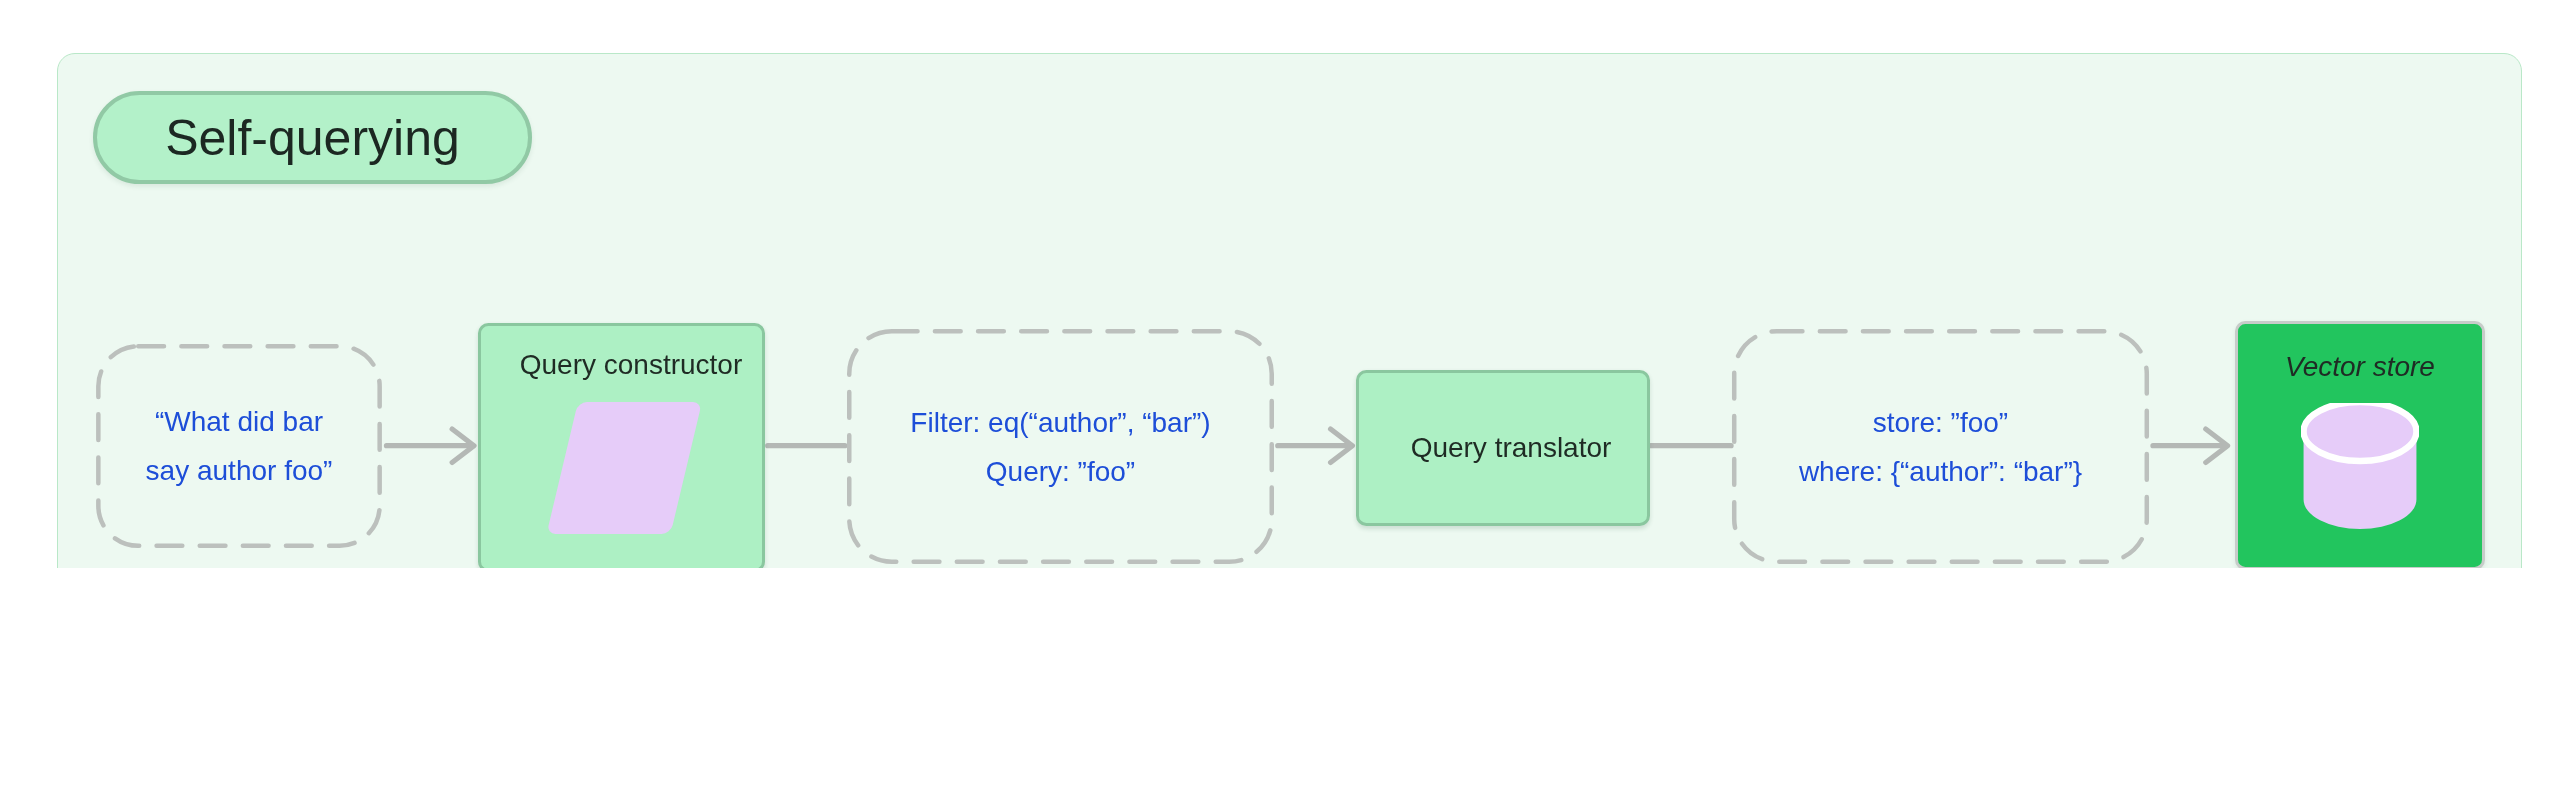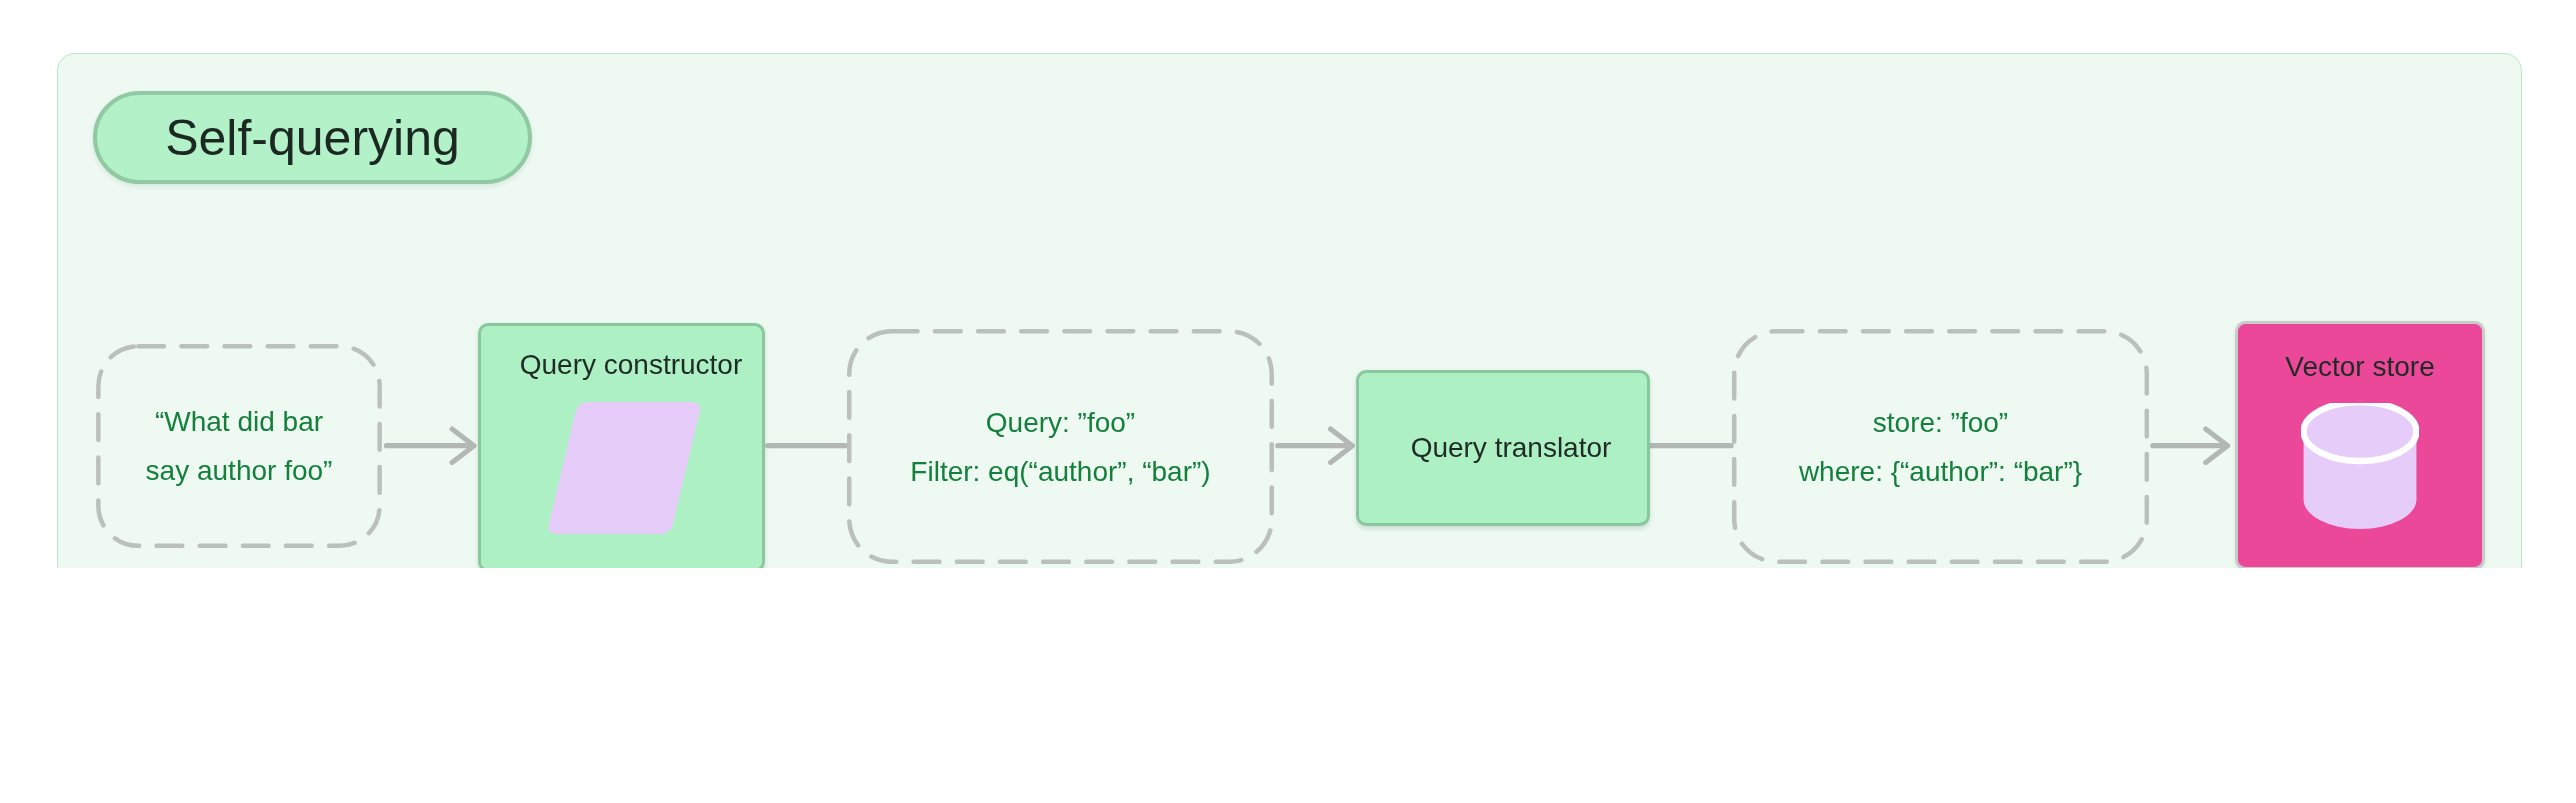--- a/index.html
+++ b/index.html
@@ -66,36 +66,37 @@
     position: absolute;
     inset: 0;
     width: 100%;
     height: 100%;
   }
   .node-lines {
     position: relative;
     text-align: center;
     font-size: 28px;
     line-height: 49px;
-    color: #15803d;
+    color: #1d4ed8;
   }
   .box {
     position: absolute;
     box-sizing: border-box;
     border-radius: 10.3px;
   }
   .box-green {
     background: #adf0c4;
     border: 3.9px solid #8ac79f;
     box-shadow: 0 2.6px 4.5px rgba(40, 95, 62, 0.16);
   }
   .box-white {
-    background: #ec4899;
+    background: #22c55e;
     border: 3.9px solid #c7ccc9;
     box-shadow: 0 2.6px 4.5px rgba(90, 100, 95, 0.10);
+    font-style: italic;
   }
   .box-title {
     text-align: center;
     font-size: 28px;
     color: #1f2b24;
   }
   #query-constructor .box-title { margin-top: 23px; padding-left: 19px; }
   #vector-store .box-title { margin-top: 27px; }
   #query-translator {
     display: flex;
@@ -158,22 +159,22 @@
     <div class="box box-green" id="query-constructor" style="left:420px; top:269px; width:287px; height:249px;">
       <div class="box-title">Query constructor</div>
       <div class="parallelogram"></div>
     </div>
 
     <div class="node-dashed" id="node-structured" style="left:788px; top:274px; width:429px; height:237px;">
       <svg class="dash-border" viewBox="0 0 666 368">
         <rect x="5" y="5" width="656" height="358" rx="66" fill="none" stroke="#bcc0bd" stroke-width="7" stroke-dasharray="40 27" stroke-linecap="round"></rect>
       </svg>
       <div class="node-lines">
+        <div>Filter: eq(“author”, “bar”)</div>
         <div>Query: ”foo”</div>
-        <div>Filter: eq(“author”, “bar”)</div>
       </div>
     </div>
 
     <div class="box box-green" id="query-translator" style="left:1298px; top:316px; width:294px; height:156px;">
       <div class="box-title">Query translator</div>
     </div>
 
     <div class="node-dashed" id="node-translated" style="left:1673px; top:274px; width:419px; height:237px;">
       <svg class="dash-border" viewBox="0 0 651 368">
         <rect x="5" y="5" width="641" height="358" rx="66" fill="none" stroke="#bcc0bd" stroke-width="7" stroke-dasharray="40 27" stroke-linecap="round"></rect>

